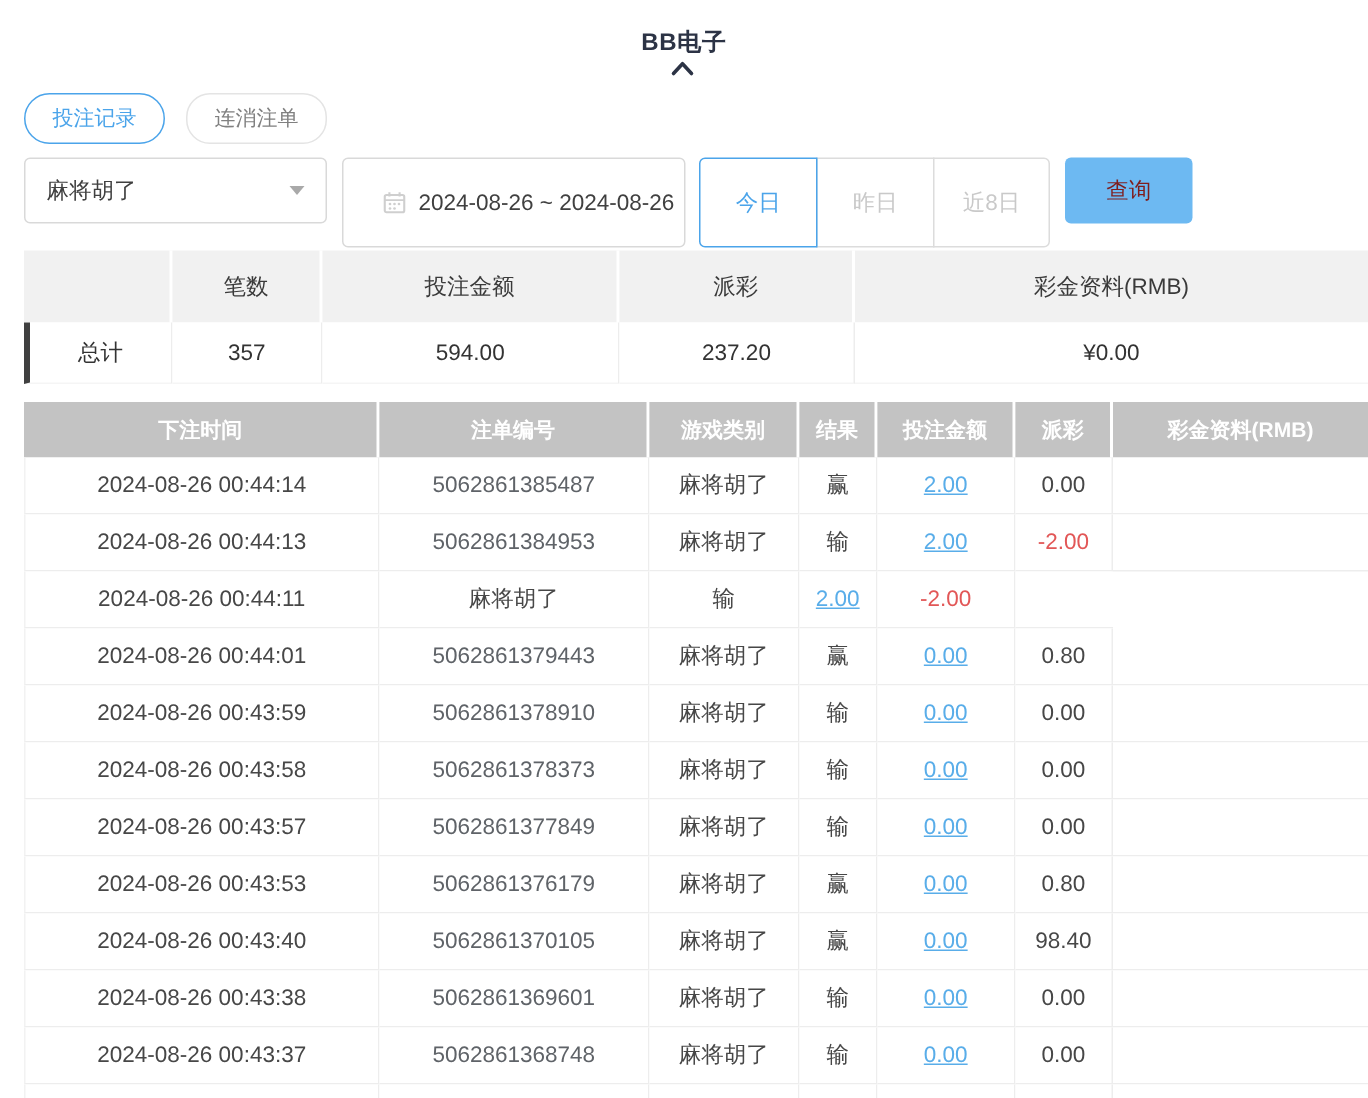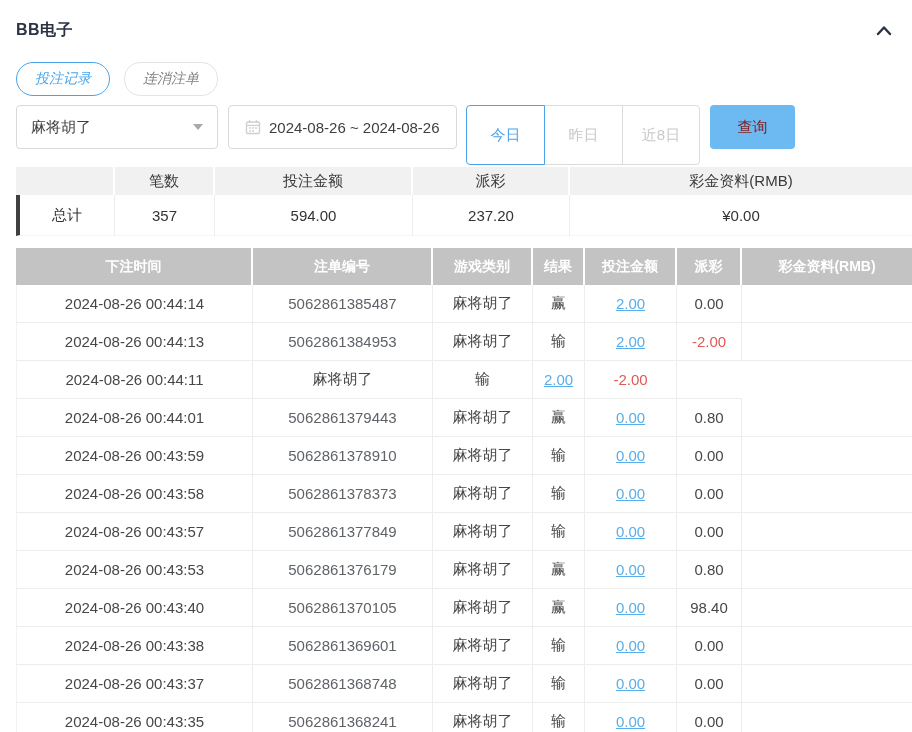--- a/index.html
+++ b/index.html
@@ -10,47 +10,48 @@
     font-family: "Liberation Sans", "DejaVu Sans", sans-serif;
     color: #333;
   }
   .panel { width: 912px; height: 732px; overflow: hidden; }
 
   
   .panel-header {
     margin: 18px 16px 0 16px;
     display: flex; align-items: center; justify-content: space-between;
     height: 24px;
+    flex-direction: column;
   }
   .panel-title { font-size: 16px; font-weight: bold; color: #2c3345; letter-spacing: .5px; }
   .collapse-btn { width: 20px; height: 20px; display: flex; align-items: center; justify-content: center; cursor: pointer; margin-right: 2px; }
 
   
-  .tabs { margin: 20px 16px 0 16px; display: flex; gap: 14px; height: 34px; font-style: italic; }
+  .tabs { margin: 20px 16px 0 16px; display: flex; gap: 14px; height: 34px; }
   .tab {
     height: 34px; padding: 0 18px; display: inline-flex; align-items: center;
     font-size: 14px; background: #fff; cursor: pointer; white-space: nowrap;
   }
   .tab.active { border: 1px solid #4ba4ea; color: #4ba4ea; border-radius: 17px; }
   .tab.inactive { border: 1px solid #e4e4e4; color: #808080; border-radius: 16px; }
 
   
   .filters { margin: 9px 16px 0 16px; display: flex; height: 44px; }
   .select-box {
     width: 202px; height: 44px; border: 1px solid #d9d9d9; border-radius: 4px;
     display: flex; align-items: center; padding: 0 14px; font-size: 15px; color: #404040;
     cursor: pointer; justify-content: space-between;
   }
   .caret-down {
     width: 0; height: 0; border-left: 5px solid transparent; border-right: 5px solid transparent;
     border-top: 6px solid #a9a9a9;
   }
   .date-box {
-    margin-left: 10px; width: 229px; height: 44px; border: 1px solid #d9d9d9; border-radius: 4px;
-    display: flex; align-items: center; padding: 0 16px; gap: 8px; font-size: 15px; color: #404040;
+    margin-left: 10px; width: 229px; height: 60px; border: 1px solid #d9d9d9; border-radius: 4px;
+    display: flex; align-items: center; padding: 0 26px; gap: 8px; font-size: 15px; color: #404040;
     cursor: pointer; white-space: nowrap;
   }
   .seg-group { margin-left: 9px; display: flex; }
   .seg {
     width: 79px; height: 60px; background: #fff; border: 1px solid #dcdcdc;
     font-size: 15px; color: #c9c9c9; display: flex; align-items: center; justify-content: center;
     cursor: pointer;
     text-align: right;
   }
   .seg + .seg { margin-left: -1px; }
@@ -64,21 +65,21 @@
     font-family: "Liberation Sans", "DejaVu Sans", sans-serif;
   }
 
   
   .summary { margin: 18px 0 0 16px; width: 896px; }
   .summary-grid { display: grid; grid-template-columns: 99px 100px 198px 157px 342px; }
   .summary-grid .cell {
     display: flex; align-items: center; justify-content: center; font-size: 15px;
   }
   .summary-head .cell {
-    height: 28px; background: #f1f1f1; color: #3a3a3a;
+    height: 48px; background: #f1f1f1; color: #3a3a3a;
     border-right: 2px solid #ffffff;
   }
   .summary-head .cell:last-child { border-right: none; }
   .summary-row .cell {
     height: 41px; background: #ffffff; color: #333;
     border-right: 1px solid #ededed; border-bottom: 1px solid #f5f5f5;
   }
   .summary-row .cell:first-child { border-left: 4px solid #404040; }
   .summary-row .cell:last-child { border-right: none; }
 

